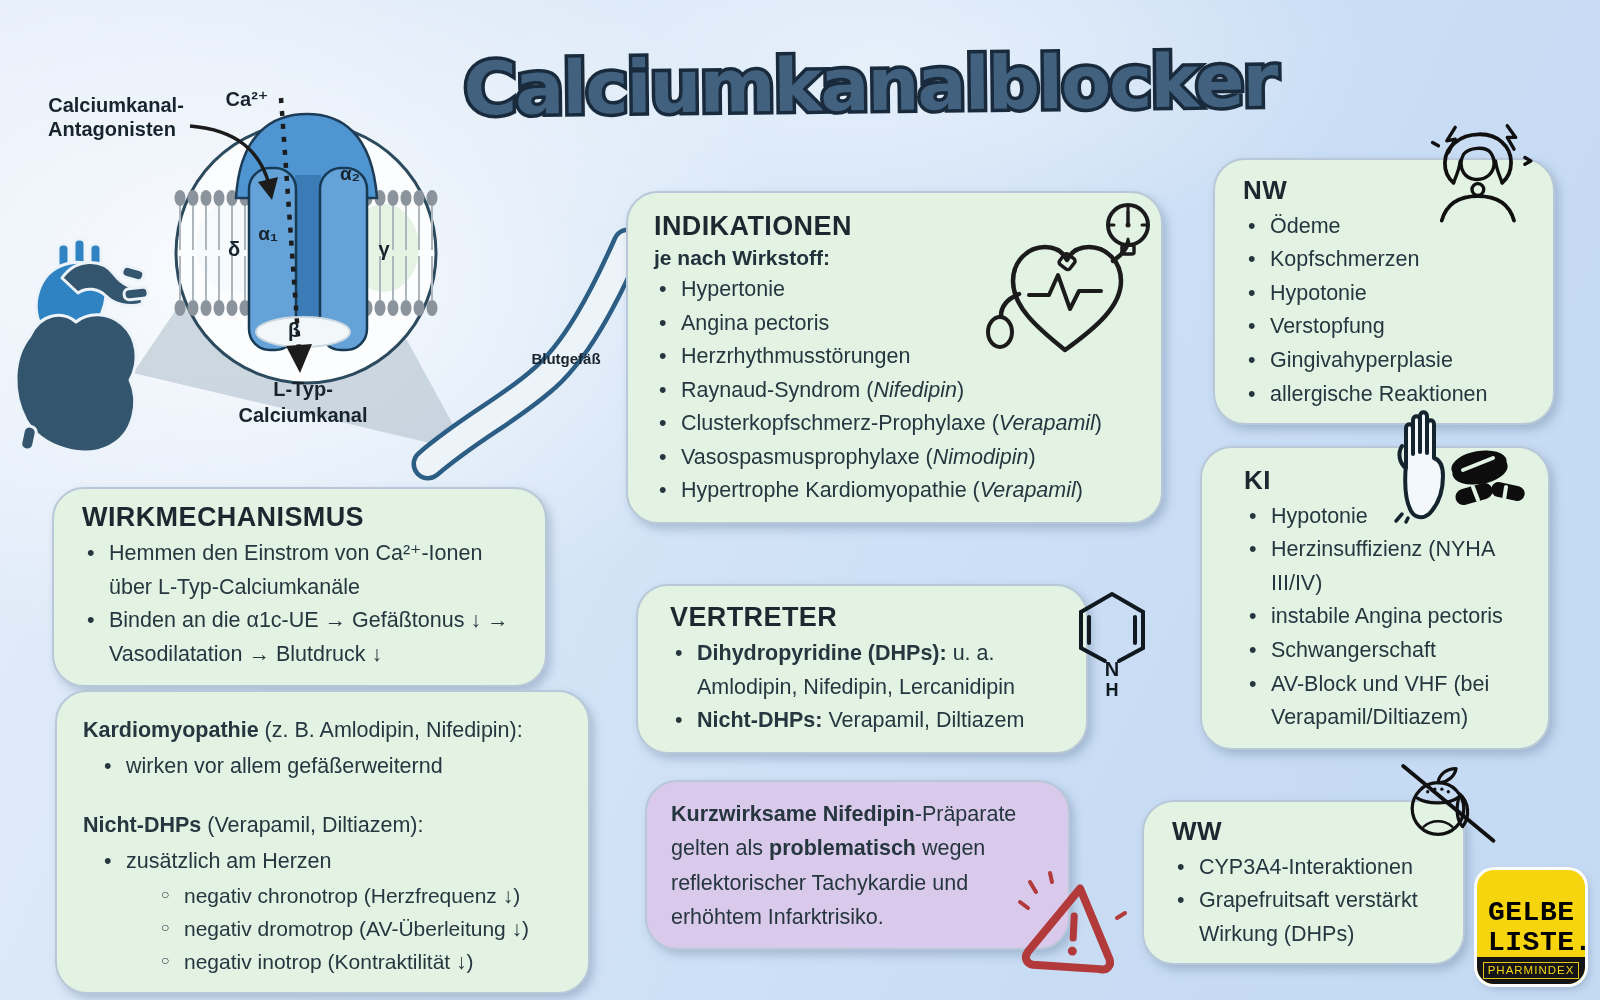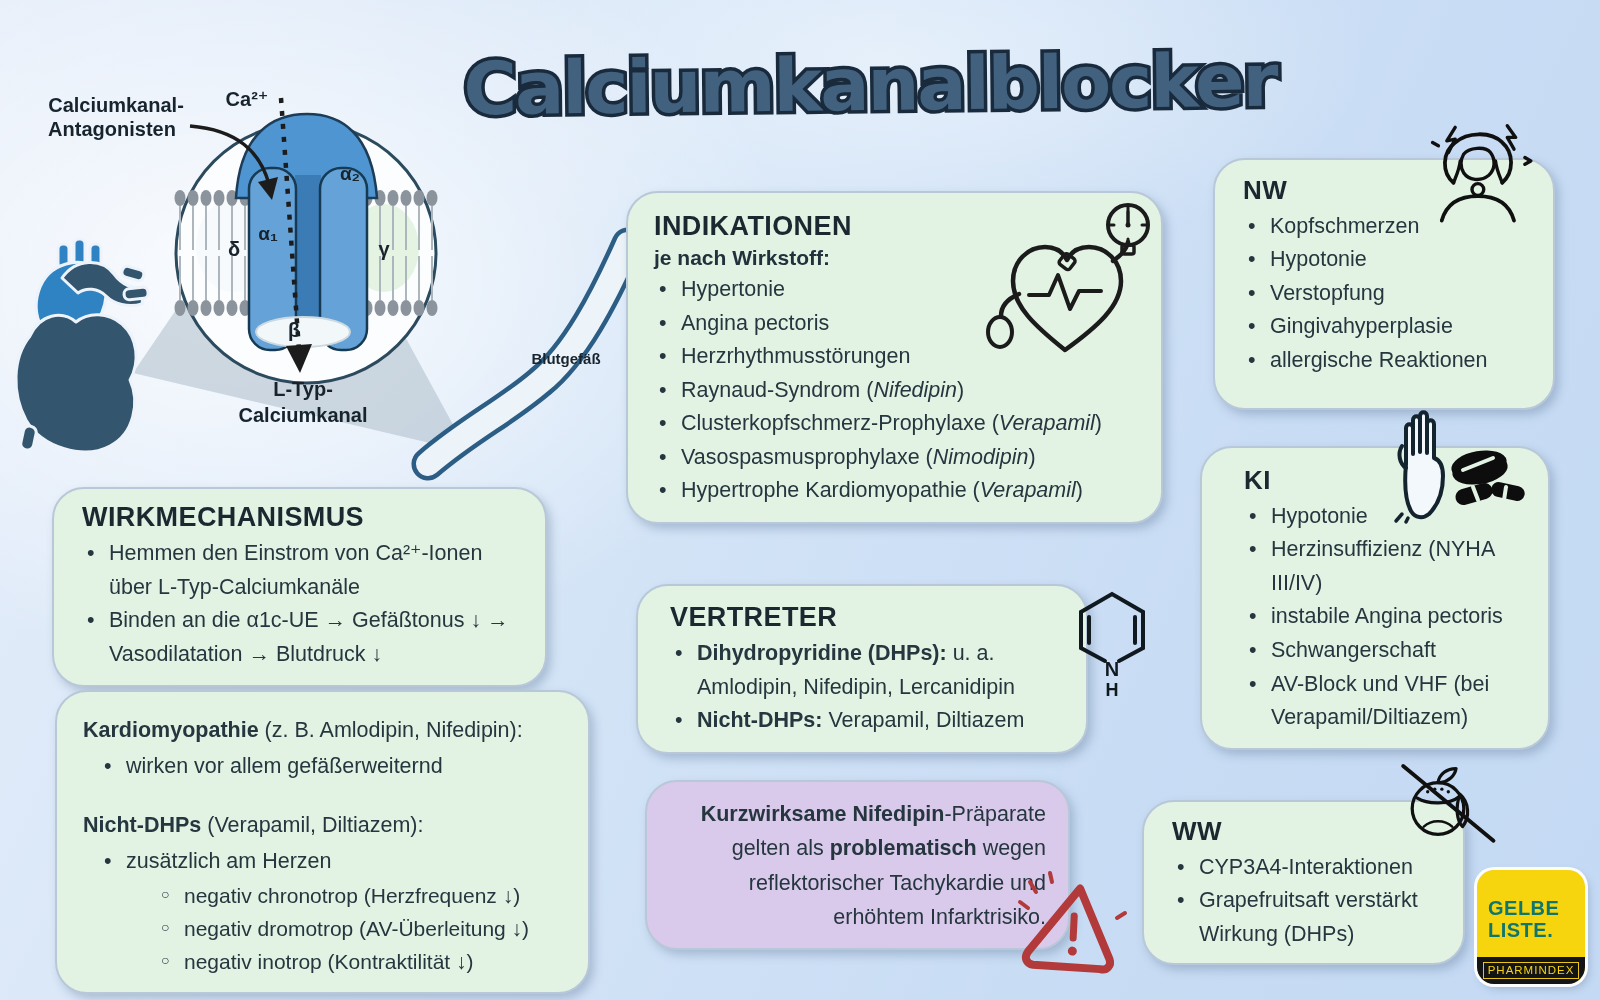--- a/index.html
+++ b/index.html
@@ -35,22 +35,22 @@
   .card .gap{height:26px;}
   .b{font-weight:700;} .i{font-style:italic;}
   .rich{font-size:21.5px;line-height:1.6;color:#26363f;margin:0;}
   
   svg{position:absolute;overflow:visible;}
   .dlabel{font-family:"Liberation Sans","DejaVu Sans",sans-serif;font-weight:700;fill:#17242e;}
   
   .logo{position:absolute;left:1477px;top:870px;width:108px;height:114px;border-radius:17px;
     background:#f6d40e;box-shadow:0 0 0 3px rgba(255,255,255,.95),3px 4px 8px rgba(90,110,140,.4);
     overflow:hidden;}
-  .logo .txt{padding:28px 0 0 11px;font-weight:700;font-size:20px;line-height:1.08;
-    color:#0f766e;letter-spacing:.5px;font-family:Liberation Sans, sans-serif;}
+  .logo .txt{padding:28px 0 0 11px;font-weight:700;font-size:28px;line-height:1.08;
+    color:#000000;letter-spacing:.5px;font-family:Liberation Mono, monospace;}
   .logo .bar{position:absolute;left:0;right:0;bottom:0;height:27px;background:#141414;
     display:flex;align-items:center;justify-content:center;}
   .logo .bar span{color:#f6d40e;font-size:11.5px;letter-spacing:1px;border:1px solid #e8c51a;
     padding:0 4px;line-height:15px;text-align:right;}
 </style>
 </head>
 <body>
 
 <div class="stage">
 
@@ -235,41 +235,42 @@
   </section>
 
   <svg style="left:1068px;top:578px;width:85px;height:135px" viewBox="0 0 85 135" fill="none" stroke="#101820" stroke-width="4" stroke-linecap="round">
     <path d="M37,83 L13,70 L13,34 L44,16 L75,34 L75,70 L51,83"></path>
     <line x1="21" y1="39" x2="21" y2="65"></line>
     <line x1="67" y1="39" x2="67" y2="65"></line>
     <text x="44" y="98" text-anchor="middle" font-size="20" font-weight="bold" fill="#101820" stroke="none" font-family="Liberation Sans, DejaVu Sans, sans-serif">N</text>
     <text x="44" y="118" text-anchor="middle" font-size="18" font-weight="bold" fill="#101820" stroke="none" font-family="Liberation Sans, DejaVu Sans, sans-serif">H</text>
   </svg>
 
-  <section class="card purple" style="left:645px;top:780px;width:425px;min-height:152px;padding:15px 22px 13px 24px;text-align:right;">
+  <section class="card purple" style="left:645px;top:780px;width:425px;min-height:152px;padding:15px 22px 13px 24px;">
     <p class="rich"><span class="b">Kurzwirksame Nifedipin</span><span>-Präparate gelten als </span><span class="b">problematisch</span><span> wegen reflektorischer Tachykardie und erhöhtem Infarktrisiko.</span></p>
   </section>
 
   <svg style="left:1018px;top:872px;width:105px;height:115px" viewBox="0 0 105 115" fill="none" stroke="#b23a3a" stroke-width="8" stroke-linecap="round" stroke-linejoin="round">
     <g transform="rotate(8 55 60)">
       <path d="M56,16 L95,82 C98,88 94,94 87,93 L20,98 C13,98 10,92 13,86 Z"></path>
       <line x1="54" y1="44" x2="56" y2="66" stroke-width="7"></line>
       <circle cx="57" cy="79" r="4.5" fill="#b23a3a" stroke="none"></circle>
     </g>
     <g stroke-width="4">
       <line x1="10" y1="36" x2="2" y2="30"></line>
       <line x1="18" y1="20" x2="12" y2="10"></line>
       <line x1="34" y1="10" x2="32" y2="1"></line>
       <line x1="99" y1="46" x2="107" y2="41"></line>
     </g>
   </svg>
 
   <section class="card" style="left:1213px;top:158px;width:342px;min-height:252px;padding:16px 18px 12px 26px;">
     <h2 style="font-size:26px">NW</h2>
     <ul>
+        <li>Ödeme</li>
         <li>Kopfschmerzen</li>
         <li>Hypotonie</li>
         <li>Verstopfung</li>
         <li>Gingivahyperplasie</li>
         <li>allergische Reaktionen</li>
       </ul>
   </section>
 
   <svg style="left:1430px;top:118px;width:105px;height:122px" viewBox="0 0 125 135" fill="none" stroke="#101010" stroke-width="4.5" stroke-linecap="round" stroke-linejoin="round">
     <path d="M28,72 C14,60 14,36 30,24 C44,12 72,10 86,24 C100,36 100,60 86,72"></path>

